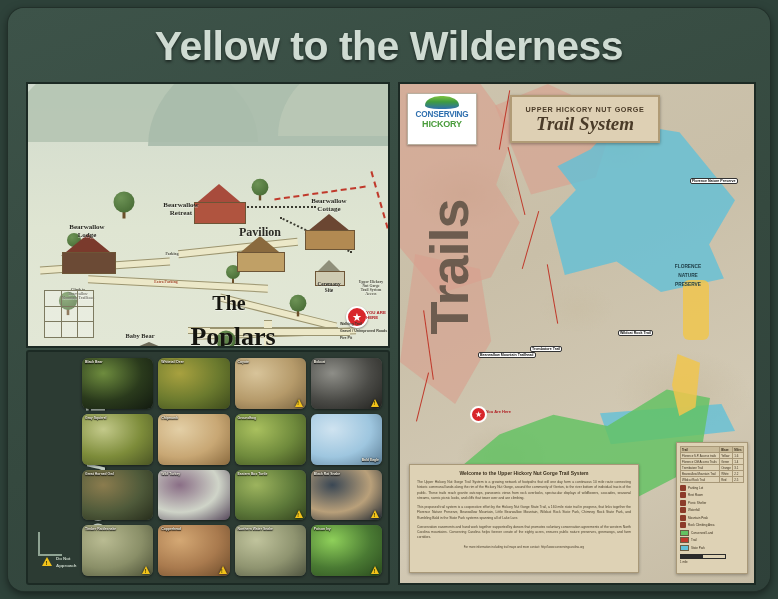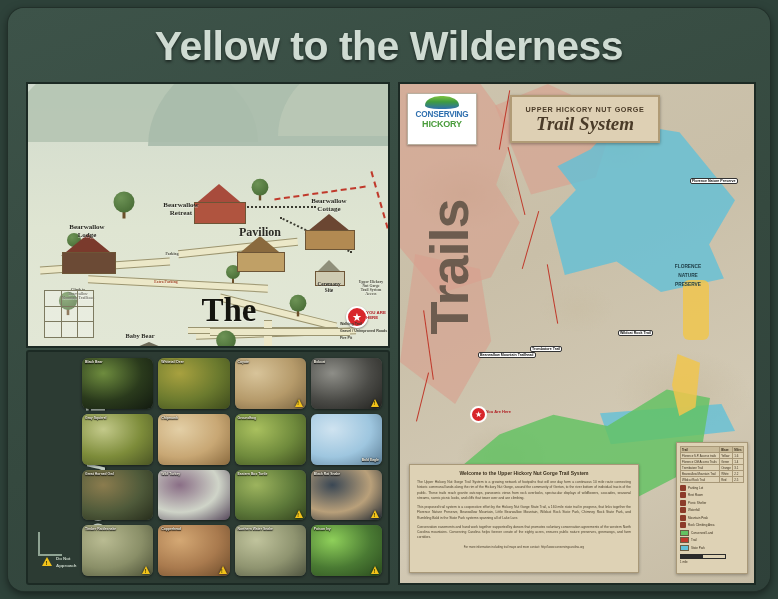--- a/index.html
+++ b/index.html
@@ -247,21 +247,22 @@
       <div class="roof" style="background:#6d6a58;height:38%;"></div>
     </div>
 
     <div class="mlabel" style="left:28px;top:140px;width:62px;font-size:7px;">Bearwallow<br>Lodge</div>
     <div class="mlabel" style="left:118px;top:118px;width:70px;font-size:7px;">Bearwallow<br>Retreat</div>
     <div class="mlabel" style="left:264px;top:114px;width:74px;font-size:7px;">Bearwallow<br>Cottage</div>
     <div class="mlabel" style="left:204px;top:142px;width:56px;font-size:12px;">Pavilion</div>
     <div class="mlabel" style="left:276px;top:198px;width:50px;font-size:5.2px;">Ceremony<br>Site</div>
     <div class="mlabel" style="left:82px;top:248px;width:60px;font-size:6.4px;">Baby Bear</div>
 
-    <div class="mlabel" style="left:146px;top:208px;width:110px;font-size:33px;color:#15150f;">The</div>
+    <div class="mlabel" style="left:146px;top:208px;width:110px;font-size:20px;color:#15150f;">The</div>
+    <div class="mlabel" style="left:140px;top:238px;width:130px;font-size:26px;color:#15150f;">Poplars</div>
 
     <div class="mlabel tiny" style="left:18px;top:204px;width:64px;">Climb to<br>Bearwallow<br>Mountain Trailhead</div>
     <div class="mlabel tiny" style="left:320px;top:196px;width:46px;">Upper Hickory<br>Nut Gorge<br>Trail System<br>Access</div>
 
     <div class="mlabel tiny" style="left:126px;top:168px;width:36px;">Parking</div>
     <div class="mlabel tiny" style="left:118px;top:196px;width:40px;color:#a5482c;">Extra Parking</div>
 
     <div id="youarehere">★</div>
     <div id="yah-label">YOU ARE HERE</div>
     <div id="key-box">

